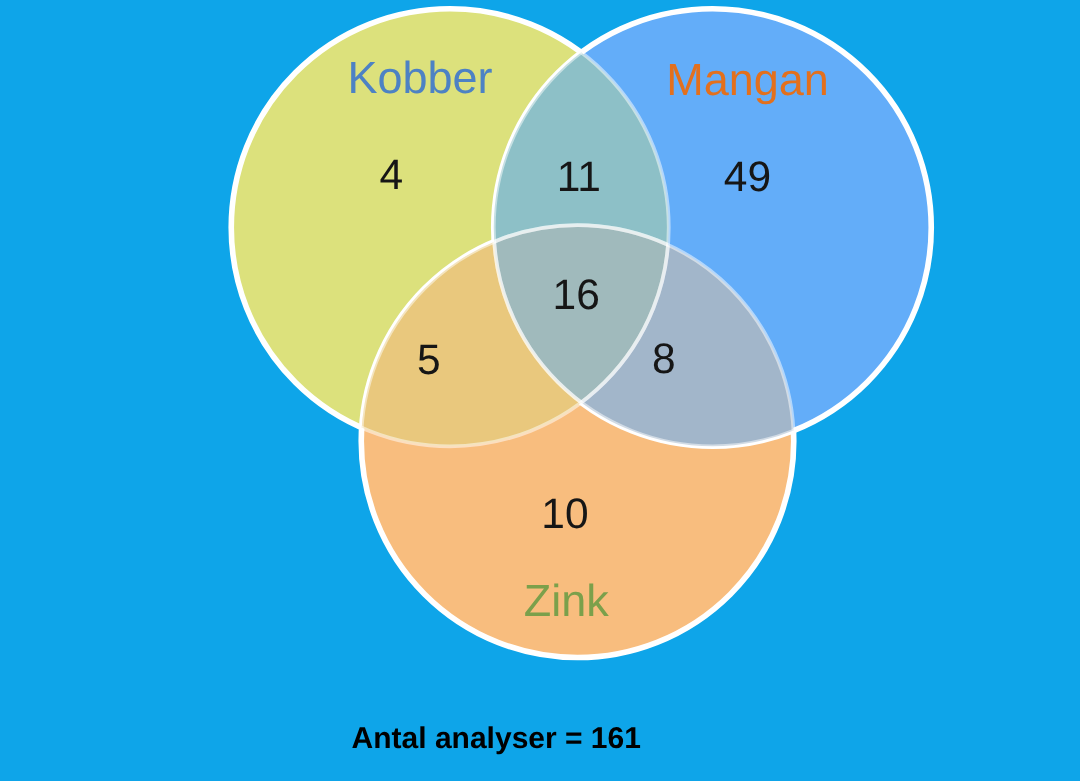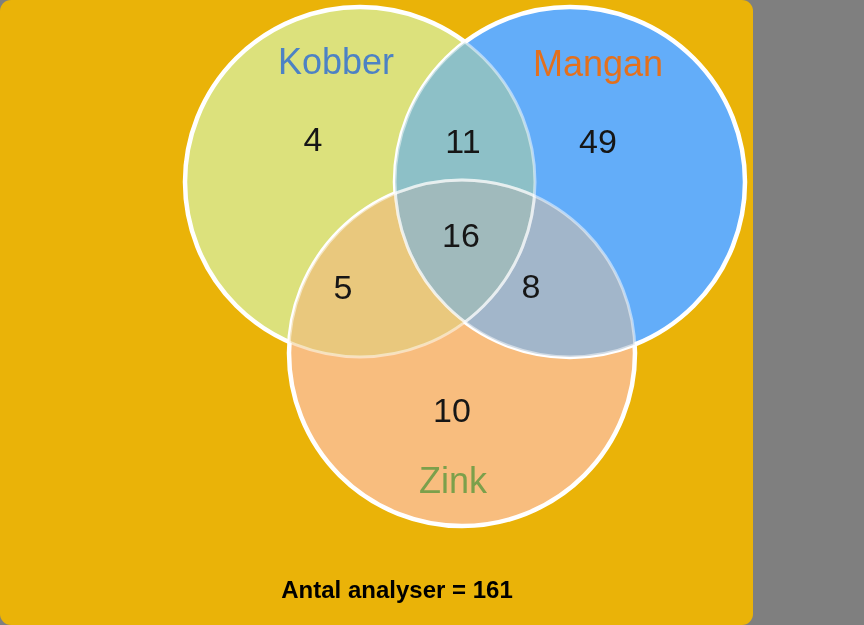--- a/index.html
+++ b/index.html
@@ -2,25 +2,24 @@
 <html><head>
 <meta charset="utf-8">
 <style>
   html, body { margin: 0; padding: 0; }
   body {
     font-family: "Liberation Sans", "DejaVu Sans", sans-serif;
     background: #7f7f7f;
   }
   .stage {
     position: relative;
-    width: 753px;
+    width: 864px;
     height: 625px;
-    background: #eab308;
+    background: #0ea5e9;
     overflow: hidden;
-    border-radius: 11px;
   }
   svg { display: block; }
 
   
   .base-circle {
     stroke: #ffffff;
     stroke-width: 4.5;
   }
   
   .overlap { stroke: none; }

